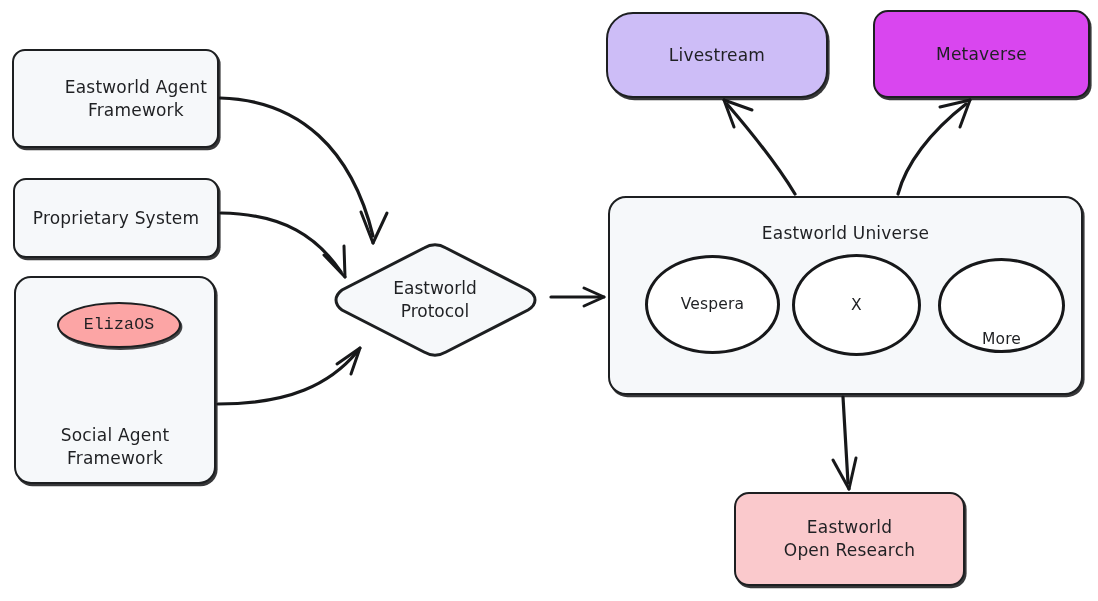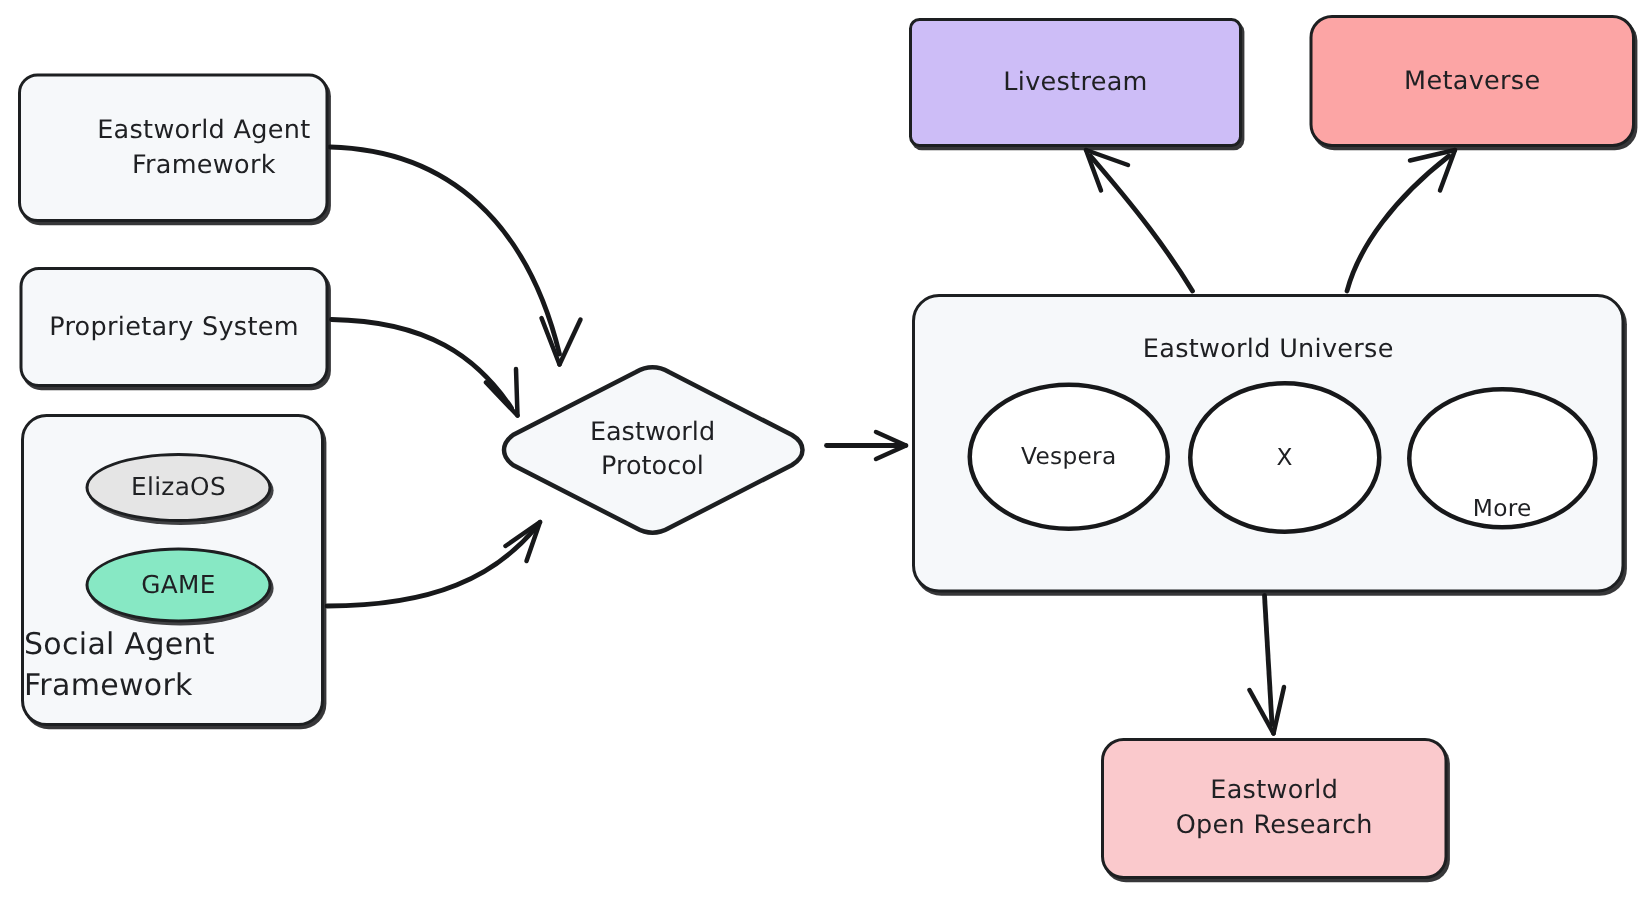--- a/index.html
+++ b/index.html
@@ -28,33 +28,33 @@
   }
   .node .lbl{display:block;padding:0 10px;white-space:pre-line;}
 
   
   #n-agent{left:12px;top:49px;width:207px;height:99px;justify-content:flex-end;}
   #n-prop{left:13px;top:178px;width:206px;height:80px;}
 
   #n-social{left:14px;top:276px;width:202px;height:208px;border-radius:17px;
             display:block;}
   #n-social .group-caption{
-    position:absolute;left:0;right:0;bottom:12px;text-align:left;
-    font-size:20px;line-height:1.35;color:#1f2023;white-space:pre-line;
+    position:absolute;left:0;right:0;bottom:12px;text-align:center;
+    font-size:17px;line-height:1.35;color:#1f2023;white-space:pre-line;
   }
 
   .pill{
     position:absolute;
     border:2.4px solid #1d1f21;
     border-radius:50%;
     display:flex;align-items:center;justify-content:center;
     font-size:16.5px;color:#1f2023;
     box-shadow:1.4px 2px 0 rgba(20,20,22,.8);
   }
-  #p-eliza{left:41px;top:24px;width:120px;height:42px;background:#e5e5e5;}
+  #p-eliza{left:41px;top:24px;width:120px;height:42px;background:#fca5a5;font-family:Liberation Mono, monospace;}
   #p-game{left:41px;top:87px;width:120px;height:46px;background:#87e8c4;}
 
   
   #n-proto{
     position:absolute;left:330px;top:240px;width:210px;height:120px;
     display:flex;align-items:center;justify-content:center;
   }
   #n-proto .dia{
     position:absolute;left:0;top:0;width:210px;height:120px;
   }
@@ -78,22 +78,22 @@
     border-radius:50%;
     background:#ffffff;
     display:flex;align-items:center;justify-content:center;
     font-size:15.5px;color:#1f2023;
   }
   #o-vespera{left:35px;top:57px;width:129px;height:93px;}
   #o-x{left:182px;top:56px;width:123px;height:96px;}
   #o-more{left:328px;top:60px;width:121px;height:89px;align-items:flex-end;}
 
   
-  #n-live{left:606px;top:12px;width:222px;height:86px;background:#cdbdf7;border-radius:7px;}
-  #n-meta{left:873px;top:10px;width:217px;height:88px;background:#fca5a5;border-radius:15px;}
+  #n-live{left:606px;top:12px;width:222px;height:86px;background:#cdbdf7;border-radius:27px;}
+  #n-meta{left:873px;top:10px;width:217px;height:88px;background:#d946ef;border-radius:15px;}
   #n-research{left:734px;top:492px;width:231px;height:94px;background:#fac9cc;border-radius:15px;}
 </style>
 </head>
 <body>
 
 <div id="stage">
 
   <svg id="wires" viewBox="0 0 1098 601">
     <g fill="none" stroke="#17181a" stroke-width="3.2" stroke-linecap="round" stroke-linejoin="round">
 
@@ -133,23 +133,20 @@
   </div>
 
   <div class="node" id="n-prop">
     <span class="lbl">Proprietary System</span>
   </div>
 
   <div class="node" id="n-social">
     <div class="pill" id="p-eliza">
       <span>ElizaOS</span>
     </div>
-    <div class="pill" id="p-game">
-      <span>GAME</span>
-    </div>
     <div class="group-caption">Social Agent
 Framework</div>
   </div>
 
   <div id="n-proto">
     <svg class="dia" viewBox="0 0 210 120">
       <path d="M6,60 C6,56 8,53 12,50 L94,8 C101,4 109,4 116,8 L198,50 C203,53 205,56 205,60 C205,64 203,67 198,70 L116,112 C109,116 101,116 94,112 L12,70 C8,67 6,64 6,60 Z" fill="#f6f8fa" stroke="#1d1f21" stroke-width="3"></path>
     </svg>
     <span class="dlbl">Eastworld
 Protocol</span>

